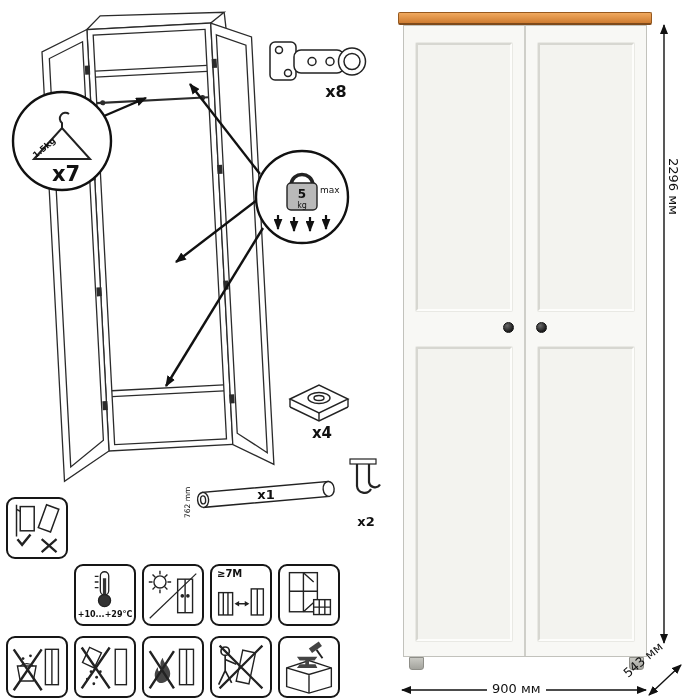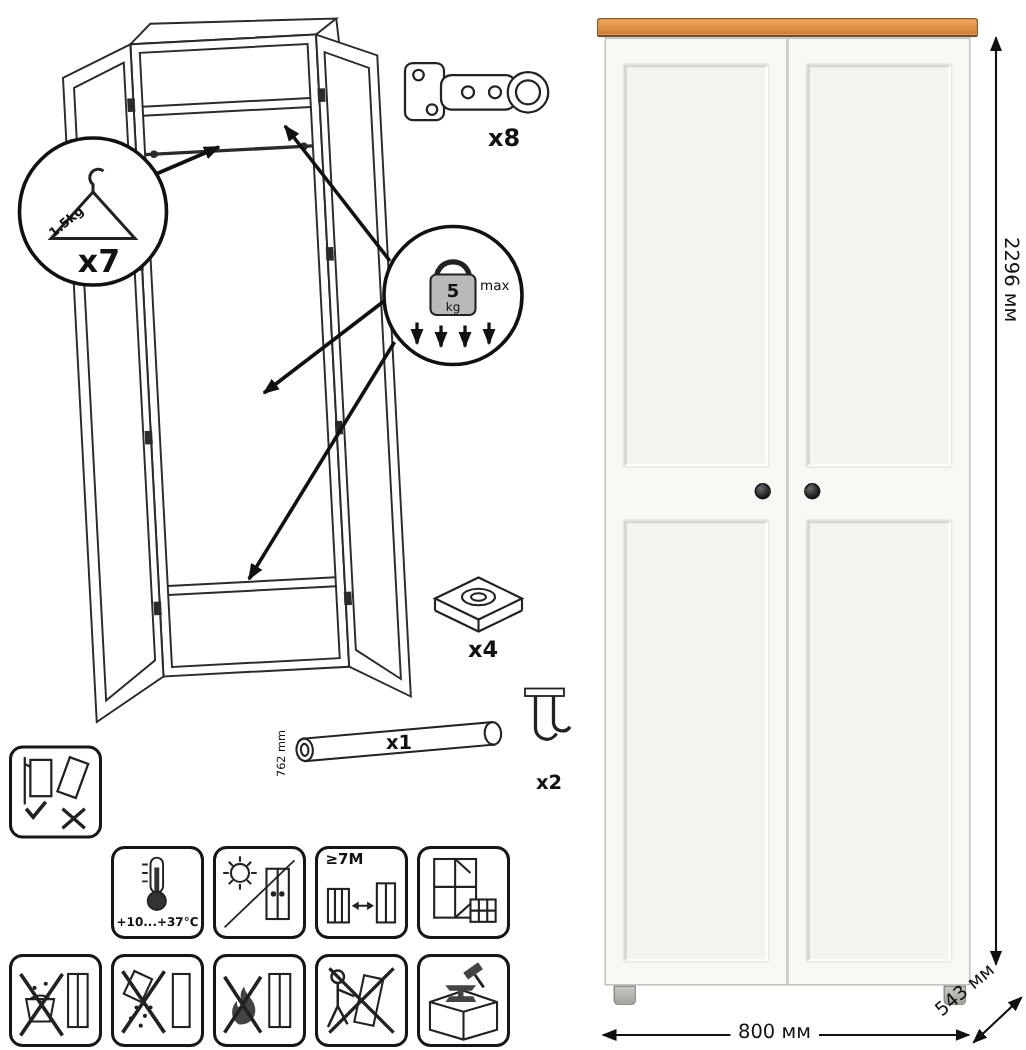--- a/index.html
+++ b/index.html
@@ -178,21 +178,21 @@
   </div>
 
 
   <div class="cell" style="left:74px;top:564px">
     <svg width="54" height="42" viewBox="0 0 58 42" stroke="#222" fill="none" stroke-width="1.4">
       <path d="M18,8 h4 M18,14 h4 M18,20 h4"></path>
       <rect x="24" y="3" width="9" height="25" rx="4.5" fill="#fff"></rect>
       <line x1="28.5" y1="10" x2="28.5" y2="28" stroke="#333" stroke-width="3.5"></line>
       <circle cx="28.5" cy="34" r="6.5" fill="#333" stroke="#222"></circle>
     </svg>
-    <div class="cell-label cell-label--sm">+10...+37°C</div>
+    <div class="cell-label cell-label--sm">+10...+29°C</div>
   </div>
 
   <div class="cell" style="left:142px;top:564px">
     <svg width="54" height="54" viewBox="0 0 58 58" stroke="#222" fill="none" stroke-width="1.5">
       <circle cx="15" cy="15" r="6.5"></circle>
       <path d="M15,3 v4 M15,23 v4 M3,15 h4 M23,15 h4 M7,7 l3,3 M20,20 l3,3 M23,7 l-3,3 M10,20 l-3,3"></path>
       <rect x="34" y="12" width="16" height="36" fill="#fff"></rect>
       <line x1="42" y1="12" x2="42" y2="48"></line>
       <circle cx="39" cy="30" r="1.2" fill="#222"></circle>
       <circle cx="45" cy="30" r="1.2" fill="#222"></circle>
@@ -309,16 +309,16 @@
         <path d="M0,0 L10,4 L0,8 Z" fill="#111"></path>
       </marker>
     </defs>
     <g stroke="#111" stroke-width="1.4" fill="none">
       <line x1="664" y1="25" x2="664" y2="643" marker-start="url(#dm)" marker-end="url(#dm)"></line>
       <line x1="402" y1="690" x2="646" y2="690" marker-start="url(#dm)" marker-end="url(#dm)"></line>
       <line x1="649" y1="695" x2="681" y2="665" marker-start="url(#dm)" marker-end="url(#dm)"></line>
     </g>
   </svg>
   <div class="dim-label dim-h">2296 мм</div>
-  <div class="dim-label dim-w">800 мм</div>
+  <div class="dim-label dim-w">900 мм</div>
   <div class="dim-label dim-d">543 мм</div>
 
 </div>
 
 </body></html>

